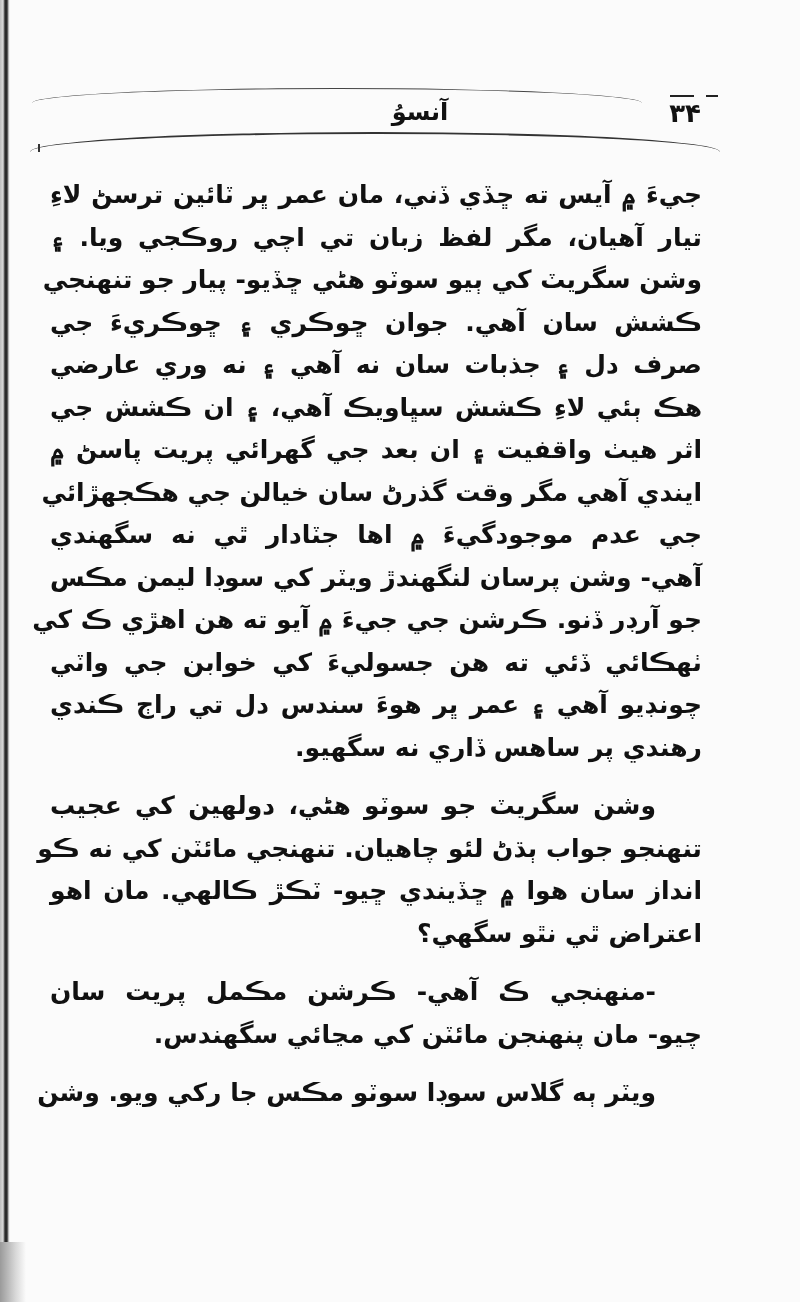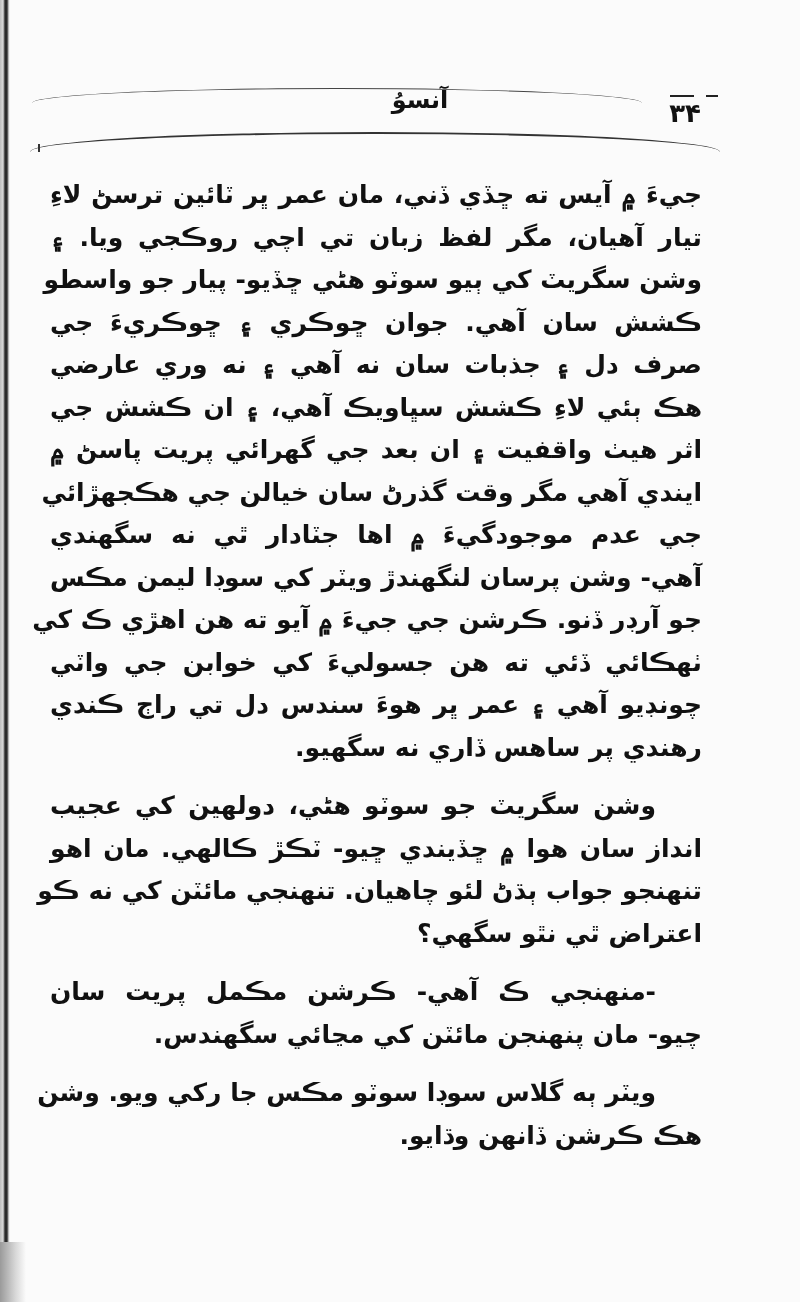--- a/index.html
+++ b/index.html
@@ -53,21 +53,21 @@
       border-radius: 50% 50% 0 0 / 100% 100% 0 0;
     }
     .rule-tick {
       position: absolute;
       left: 8px; top: 64px;
       width: 2px; height: 8px;
       background: #333;
     }
     .running-title {
       position: absolute;
-      left: 330px; top: 6px;
+      left: 330px; top: 18px;
       width: 120px;
       text-align: center;
       font-size: 24px;
       font-weight: bold;
       direction: rtl;
     }
     .page-number {
       position: absolute;
       left: 620px; top: 18px;
       width: 70px;
@@ -121,44 +121,43 @@
   <div class="page-number">۳۴</div>
   <div class="rule-bottom"></div>
   <div class="rule-tick"></div>
 </div>
 
 <div class="body-text">
 
   <div class="para">
     <span class="line">جيءَ ۾ آيس ته ڇڏي ڏني، مان عمر ڀر ٽائين ترسڻ لاءِ</span>
     <span class="line">تيار آهيان، مگر لفظ زبان تي اچي روڪجي ويا. ۽</span>
-    <span class="line">وشن سگريٽ کي ٻيو سوٽو هڻي ڇڏيو- پيار جو واسطو</span>
+    <span class="line">وشن سگريٽ کي ٻيو سوٽو هڻي ڇڏيو- پيار جو تنهنجي</span>
     <span class="line">ڪشش سان آهي. جوان ڇوڪري ۽ ڇوڪريءَ جي</span>
     <span class="line">صرف دل ۽ جذبات سان نه آهي ۽ نه وري عارضي</span>
     <span class="line">هڪ ٻئي لاءِ ڪشش سڀاويڪ آهي، ۽ ان ڪشش جي</span>
     <span class="line">اثر هيٺ واقفيت ۽ ان بعد جي گهرائي پريت پاسڻ ۾</span>
     <span class="line">ايندي آهي مگر وقت گذرڻ سان خيالن جي هڪجهڙائي</span>
     <span class="line">جي عدم موجودگيءَ ۾ اها جٽادار ٿي نه سگهندي</span>
     <span class="line">آهي- وشن پرسان لنگهندڙ ويٽر کي سوڊا ليمن مڪس</span>
     <span class="line">جو آرڊر ڏنو. ڪرشن جي جيءَ ۾ آيو ته هن اهڙي ڪ کي</span>
     <span class="line">ٺهڪائي ڏئي ته هن جسوليءَ کي خوابن جي واٽي</span>
     <span class="line">چونڊيو آهي ۽ عمر ڀر هوءَ سندس دل تي راڄ ڪندي</span>
     <span class="line last">رهندي پر ساهس ڏاري نه سگهيو.</span>
   </div>
 
   <div class="para">
     <span class="line indent">وشن سگريٽ جو سوٽو هڻي، دولهين کي عجيب</span>
+    <span class="line">تنهنجو جواب ٻڌڻ لئو چاهيان. تنهنجي مائٽن کي نه ڪو</span>
     <span class="line">انداز سان هوا ۾ ڇڏيندي ڇيو- ٽڪڙ ڪالهي. مان اهو</span>
-    <span class="line">تنهنجو جواب ٻڌڻ لئو چاهيان. تنهنجي مائٽن کي نه ڪو</span>
     <span class="line last">اعتراض ٿي نٿو سگهي؟</span>
   </div>
 
   <div class="para">
     <span class="line indent">-منهنجي ڪ آهي- ڪرشن مڪمل پريت سان</span>
     <span class="line last">چيو- مان پنهنجن مائٽن کي مڃائي سگهندس.</span>
   </div>
 
   <div class="para">
     <span class="line indent">ويٽر ٻه گلاس سوڊا سوٽو مڪس جا رکي ويو. وشن</span>
-    <span class="line last">هڪ ڪرشن ڏانهن وڌايو.</span>
   </div>
 
 </div>
 
 </body></html>

